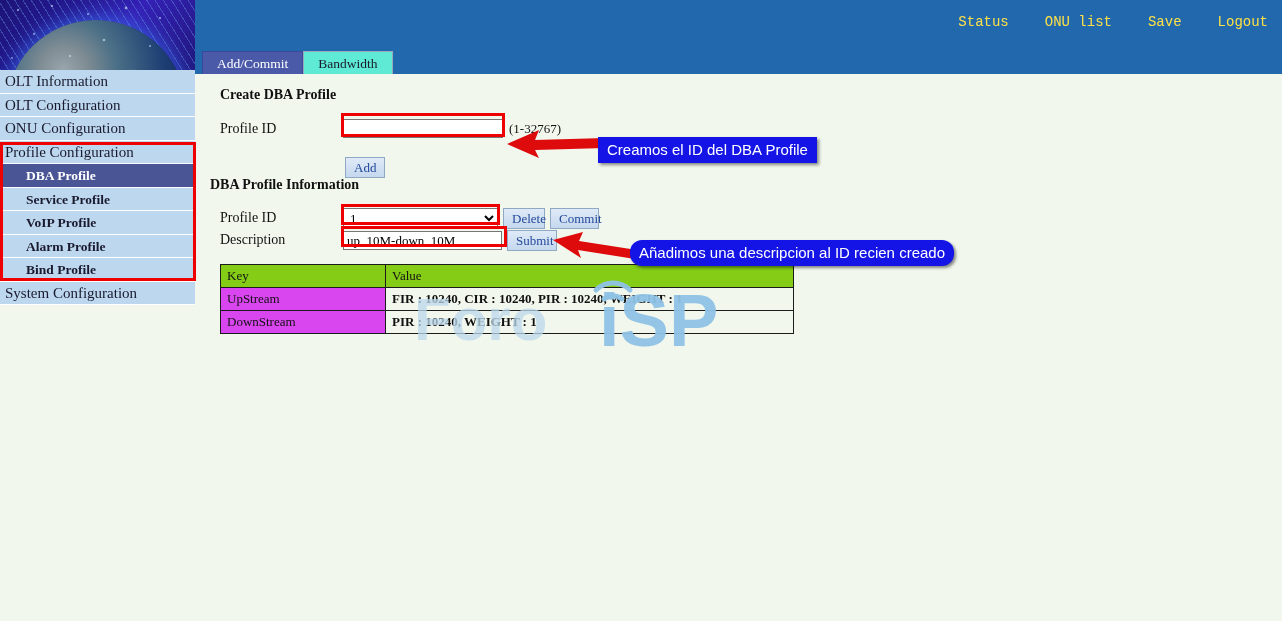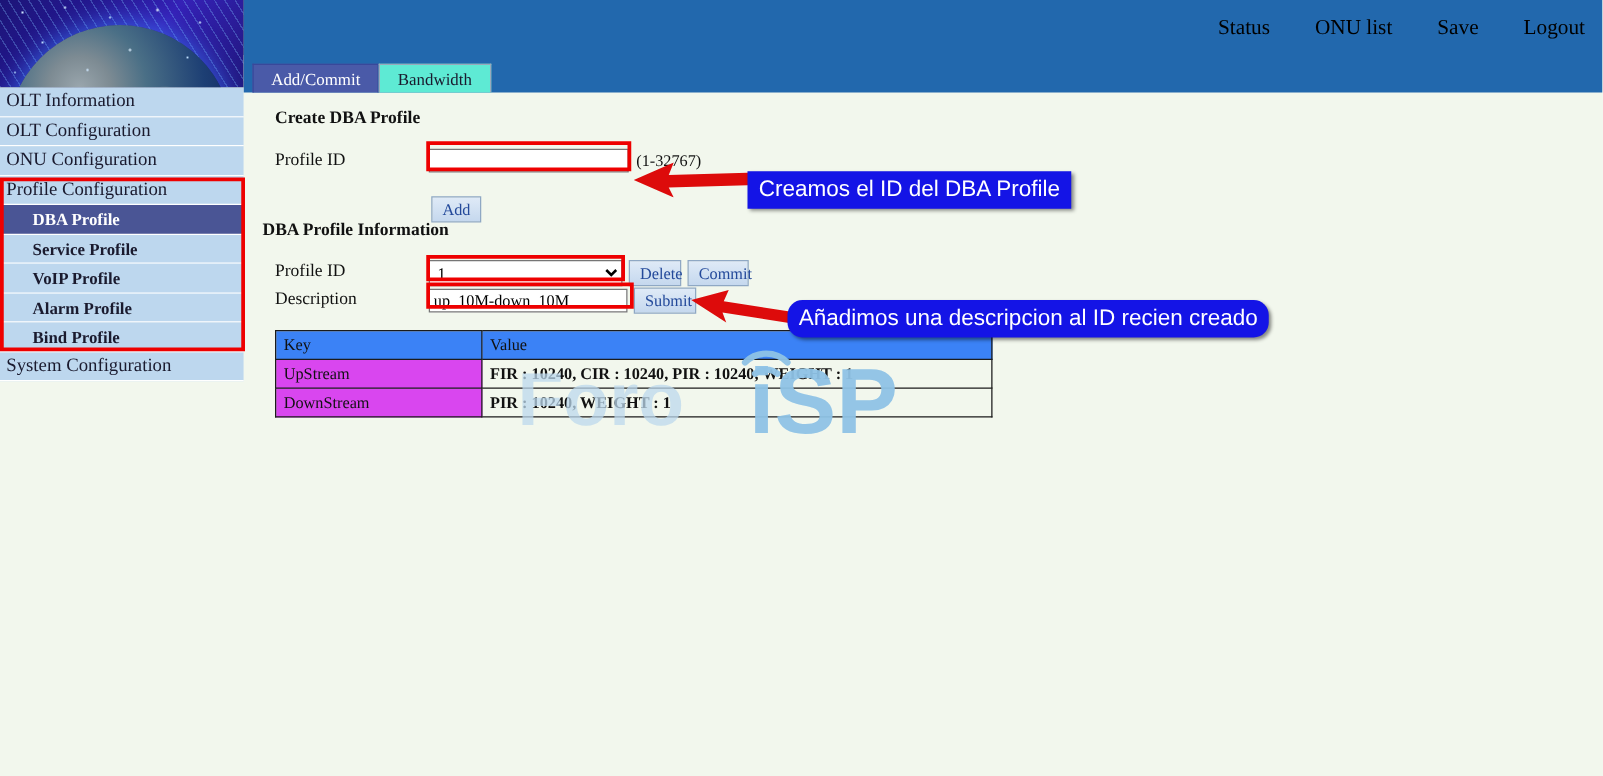--- a/index.html
+++ b/index.html
@@ -25,23 +25,23 @@
   }
   .topnav {
     position: absolute;
     right: 14px; top: 0;
     height: 44px;
     display: flex;
     align-items: center;
     gap: 36px;
   }
   .topnav a {
-    color: #000000;
-    font-size: 17px;
-    font-family: Liberation Serif, serif;
+    color: #fde047;
+    font-size: 14px;
+    font-family: Liberation Mono, monospace;
     text-decoration: none;
     white-space: nowrap;
     cursor: pointer;
   }
 
   
   .banner {
     position: absolute;
     left: 0; top: 0;
     width: 195px; height: 70px;
@@ -227,42 +227,42 @@
   table.kv th, table.kv td {
     border: 1px solid #1b1b1b;
     font-size: 13px;
     height: 23px;
     padding: 0 6px;
     text-align: left;
     font-weight: normal;
     color: #111;
     white-space: nowrap;
   }
-  table.kv th { background: #3b82f6; }
+  table.kv th { background: #84cc16; }
   table.kv td.k { background: #d946ef; width: 165px; }
   table.kv td.v { background: rgba(242,247,237,.6); width: 408px; font-weight: bold; }
   table.kv th.h1 { width: 165px; }
   table.kv th.h2 { width: 408px; }
 
   
   .watermark {
     position: absolute;
     left: 414px; top: 268px;
     width: 380px; height: 100px;
     z-index: 5;
     pointer-events: none;
   }
 
   
   .callout {
     position: absolute;
     background: #1414e6;
     color: #ffffff;
     font-family: "Liberation Sans", sans-serif;
-    font-size: 18px;
+    font-size: 15px;
     padding: 4px 9px 5px 9px;
     white-space: nowrap;
     z-index: 60;
     box-shadow: 2px 2px 3px rgba(0,0,0,.45);
   }
   .arrow { position: absolute; z-index: 55; }
 </style>
 </head>
 <body>
 

